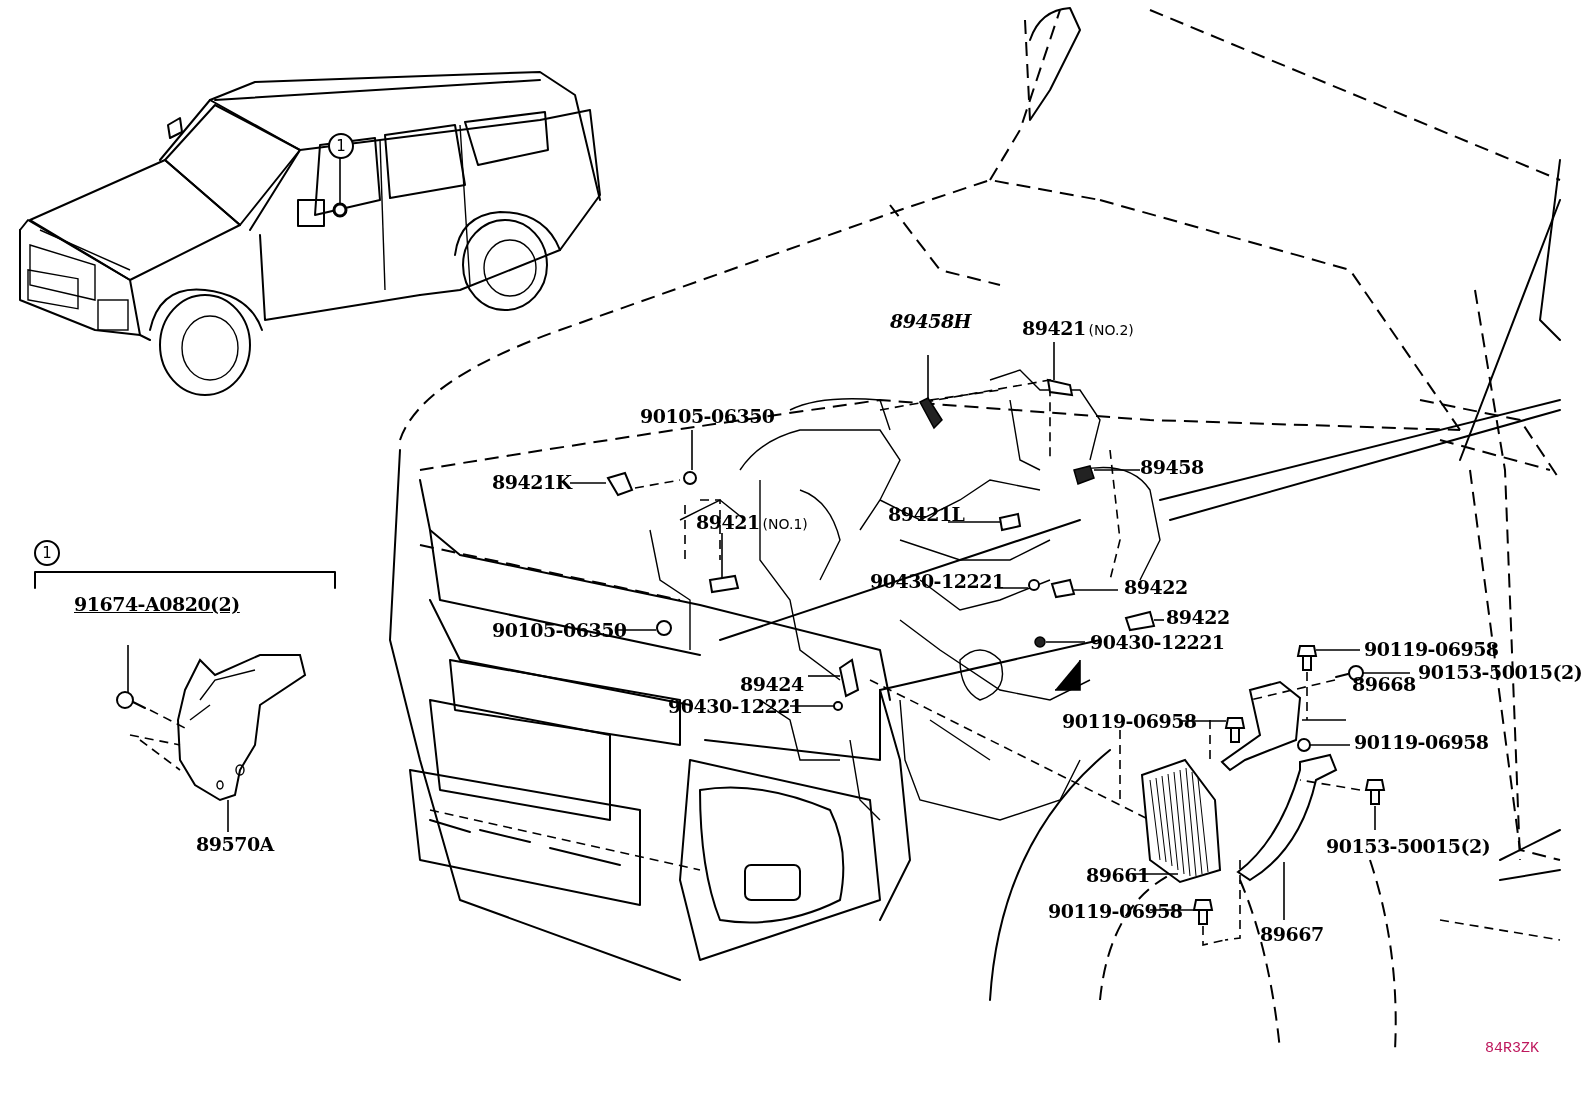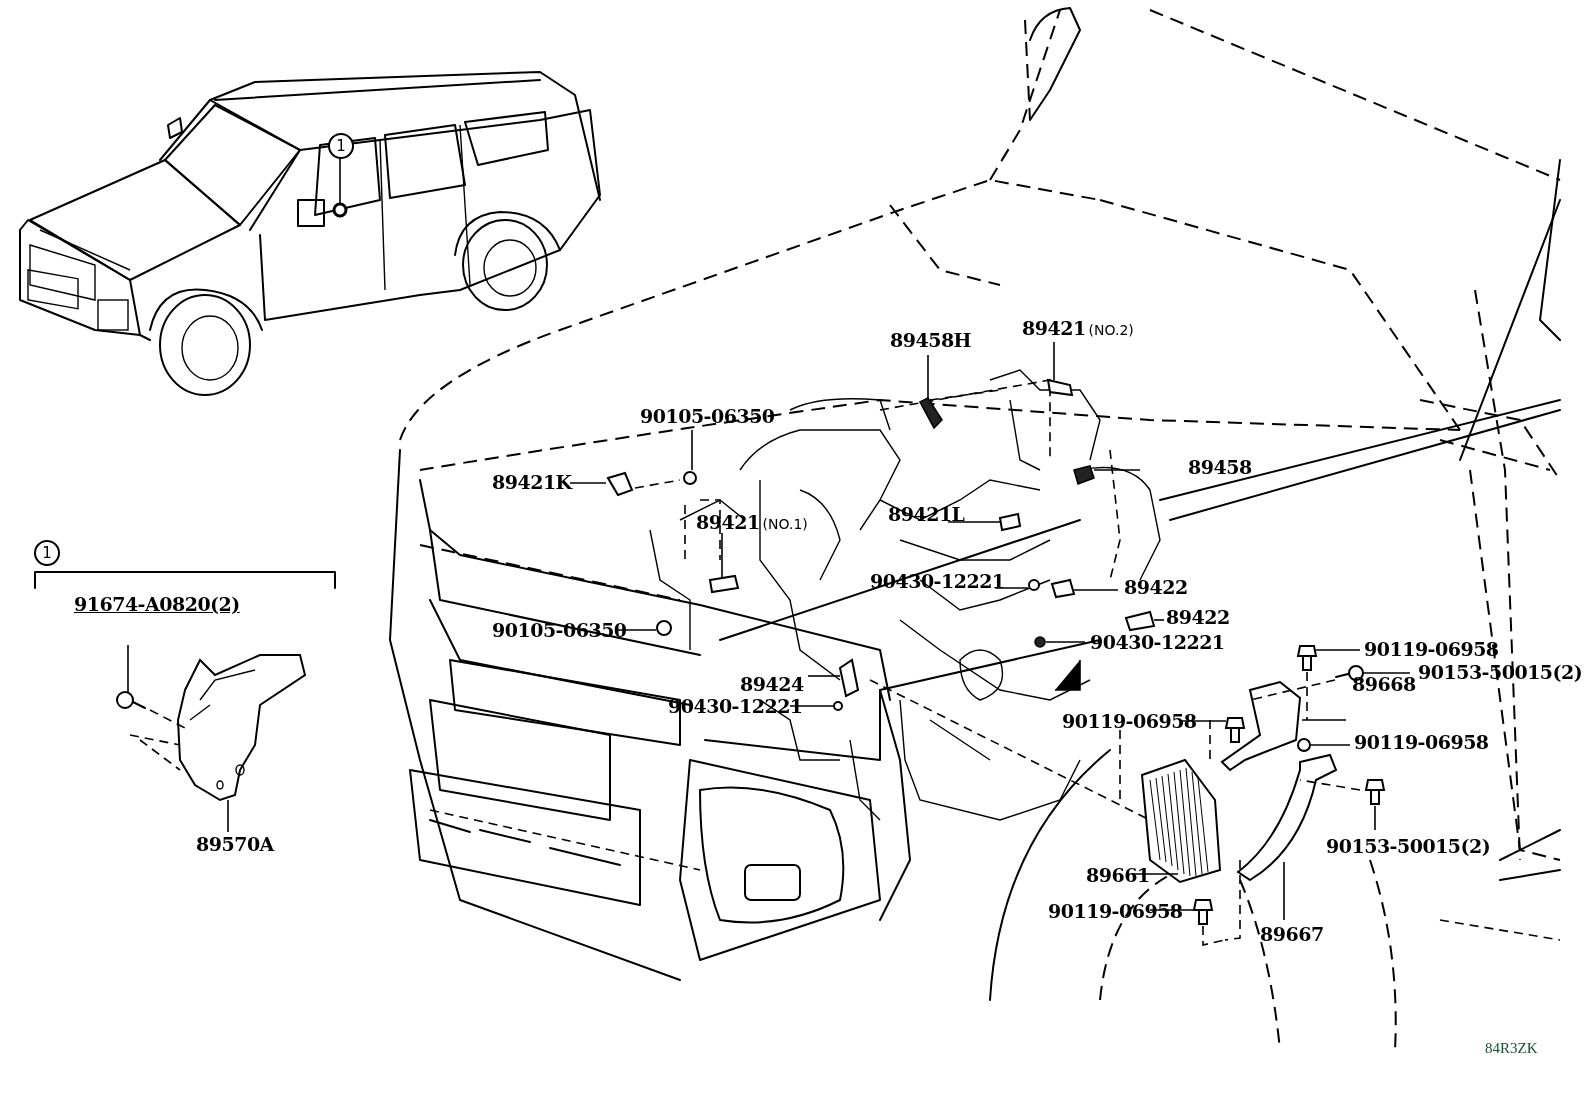--- a/index.html
+++ b/index.html
@@ -8,21 +8,21 @@
   .ln { fill:none; stroke:#000; stroke-width:2; stroke-linecap:round; stroke-linejoin:round; }
   .th { fill:none; stroke:#000; stroke-width:1.4; }
   .dash { fill:none; stroke:#000; stroke-width:2; stroke-dasharray:14 8; }
   .dash2 { fill:none; stroke:#000; stroke-width:1.6; stroke-dasharray:9 6; }
   .leader { stroke:#000; stroke-width:1.6; }
   .part { fill:#fff; stroke:#000; stroke-width:2; }
   .partdark { fill:#222; stroke:#000; stroke-width:1.5; }
   .lbl { position:absolute; font-family:"DejaVu Serif", serif; font-weight:bold; font-size:19px; color:#000; white-space:nowrap; letter-spacing:-0.5px; line-height:1; }
   .lbl .sfx { font-family:"DejaVu Sans", sans-serif; font-weight:normal; font-size:14px; letter-spacing:0; margin-left:3px; }
   .circ { position:absolute; width:22px; height:22px; border:2px solid #000; border-radius:50%; font-family:"DejaVu Sans", sans-serif; font-size:15px; text-align:center; line-height:22px; background:#fff; }
-  .code { position:absolute; font-family:Liberation Serif, serif; font-size:15px; color:#14532d; }
+  .code { position:absolute; font-family:Liberation Mono, monospace; font-size:15px; color:#be185d; }
 </style>
 </head>
 <body>
 
 <svg id="diagram" viewBox="0 0 1592 1099" xmlns="http://www.w3.org/2000/svg">
 
   <g>
 
     <path class="ln" d="M210,100 L255,82 L540,72 L575,95 L600,200"></path>
     <path class="ln" d="M215,100 L540,80"></path>
@@ -258,25 +258,25 @@
     <path class="dash2" d="M1120,730 L1120,800"></path>
   </g>
 </svg>
 
 <div class="circ" style="left:328px;top:133px;">1</div>
 <div class="circ" style="left:34px;top:540px;">1</div>
 
 <div class="lbl" style="left:74px;top:595px;text-decoration:underline;"><span>91674-A0820</span><span>(2)</span></div>
 <div class="lbl" style="left:196px;top:835px;"><span>89570A</span></div>
 
-<div class="lbl" style="left:890px;top:331px;"><span>89458H</span></div>
+<div class="lbl" style="left:890px;top:312px;font-style:italic;"><span>89458H</span></div>
 <div class="lbl" style="left:1022px;top:319px;"><span>89421</span><span class="sfx">(NO.2)</span></div>
 <div class="lbl" style="left:640px;top:407px;"><span>90105-06350</span></div>
 <div class="lbl" style="left:492px;top:473px;"><span>89421K</span></div>
-<div class="lbl" style="left:1188px;top:458px;text-align:center;"><span>89458</span></div>
+<div class="lbl" style="left:1140px;top:458px;text-align:center;"><span>89458</span></div>
 <div class="lbl" style="left:696px;top:513px;"><span>89421</span><span class="sfx">(NO.1)</span></div>
 <div class="lbl" style="left:888px;top:505px;"><span>89421L</span></div>
 <div class="lbl" style="left:870px;top:572px;"><span>90430-12221</span></div>
 <div class="lbl" style="left:1124px;top:578px;"><span>89422</span></div>
 <div class="lbl" style="left:1166px;top:608px;"><span>89422</span></div>
 <div class="lbl" style="left:492px;top:621px;"><span>90105-06350</span></div>
 <div class="lbl" style="left:1090px;top:633px;"><span>90430-12221</span></div>
 <div class="lbl" style="left:740px;top:664px;margin-top:11px;"><span>89424</span></div>
 <div class="lbl" style="left:668px;top:697px;"><span>90430-12221</span></div>
 <div class="lbl" style="left:1364px;top:640px;"><span>90119-06958</span></div>

